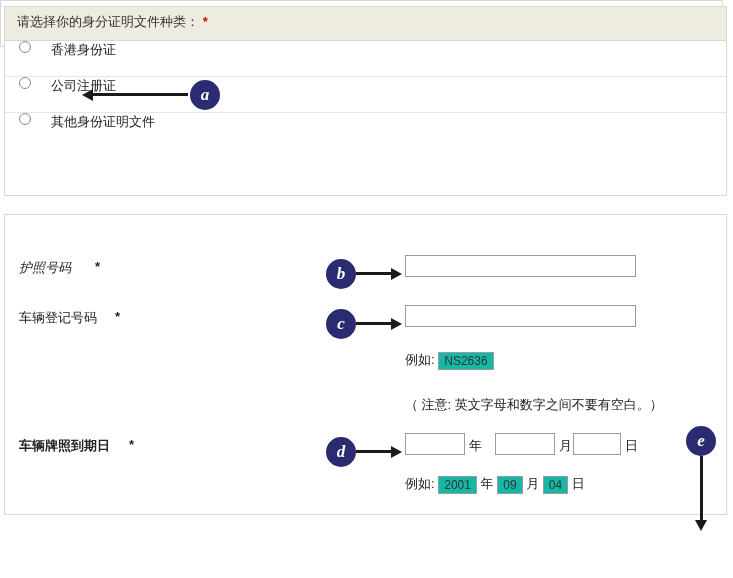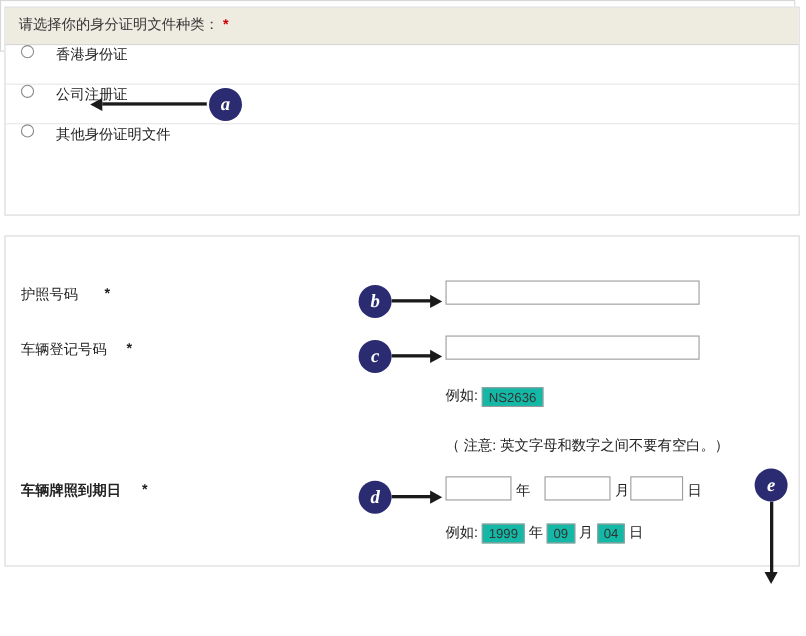--- a/index.html
+++ b/index.html
@@ -256,21 +256,21 @@
 
     <div class="radio-row">
       <span class="radio"></span>
       <span class="radio-label">其他身份证明文件</span>
     </div>
   </div>
 
   <div class="panel" id="panel-vehicle">
 
     <div class="field-row" style="top:40px; height:30px;">
-      <span class="field-label" style="top:4px;">护照号码</span>
+      <span class="field-label" style="top:4px;font-style:italic;">护照号码</span>
       <span class="field-label req" style="left:90px; top:4px;">*</span>
       <input class="text-input" style="left: 400px; top: 0px; width: 231px;" type="text" value="">
     </div>
 
     <div class="field-row" style="top:90px; height:30px;">
       <span class="field-label" style="top:4px;">车辆登记号码</span>
       <span class="field-label req" style="left:110px; top:4px;">*</span>
       <input class="text-input" style="left: 400px; top: 0px; width: 231px;" type="text" value="">
     </div>
 
@@ -289,21 +289,21 @@
 
       <input class="text-input" style="left: 490px; top: 0px; width: 60px;" type="text" value="">
       <span class="date-unit" style="left:554px; top:4px;">月</span>
 
       <input class="text-input" style="left: 568px; top: 0px; width: 48px;" type="text" value="">
       <span class="date-unit" style="left:620px; top:4px;">日</span>
     </div>
 
     <div class="hint" style="left:400px; top:260px;">
       <span>例如:</span>
-      <span class="sample-box">1999</span>
+      <span class="sample-box">2001</span>
       <span>年</span>
       <span class="sample-box">09</span>
       <span>月</span>
       <span class="sample-box">04</span>
       <span>日</span>
     </div>
   </div>
 
   <div id="panel-footer">
   </div>

